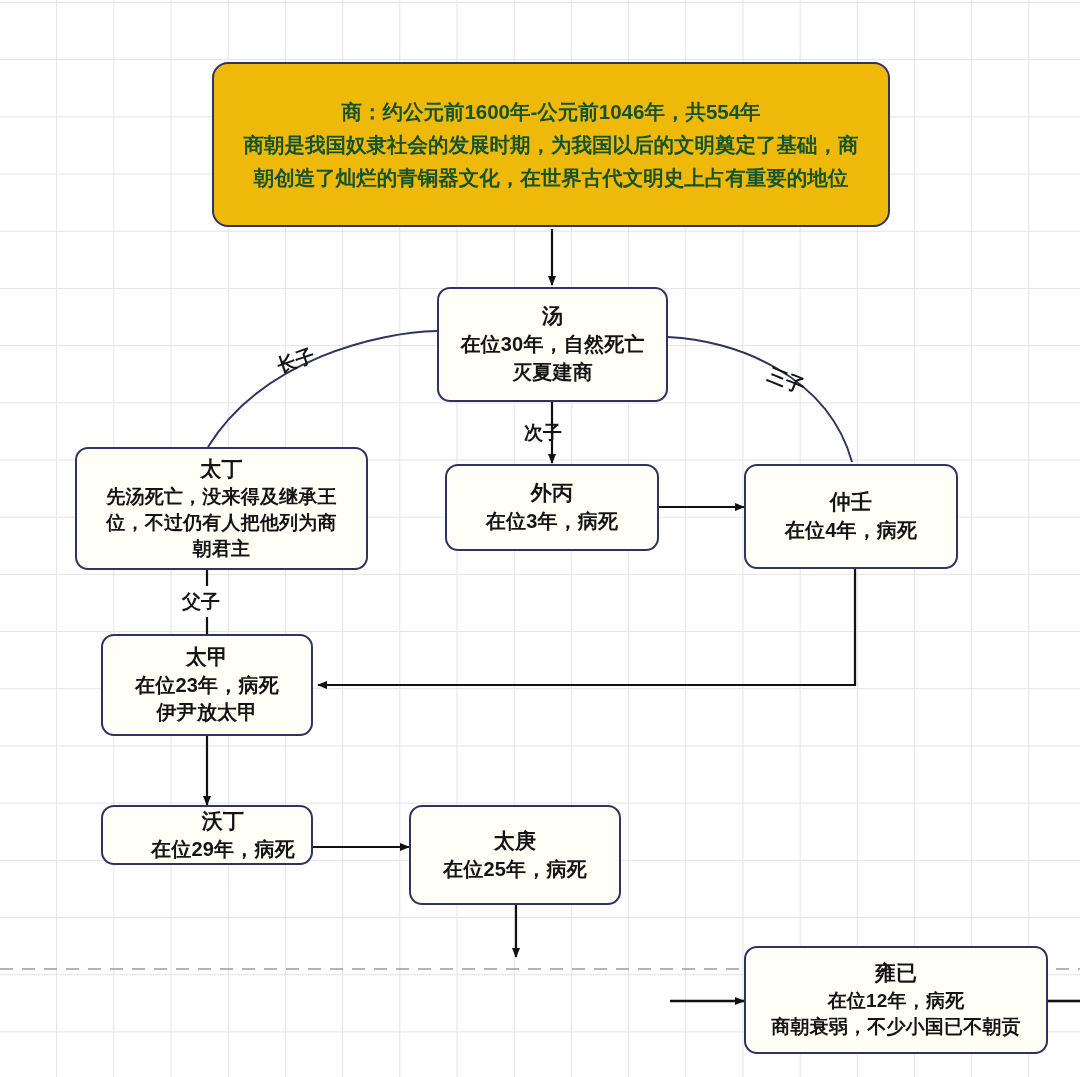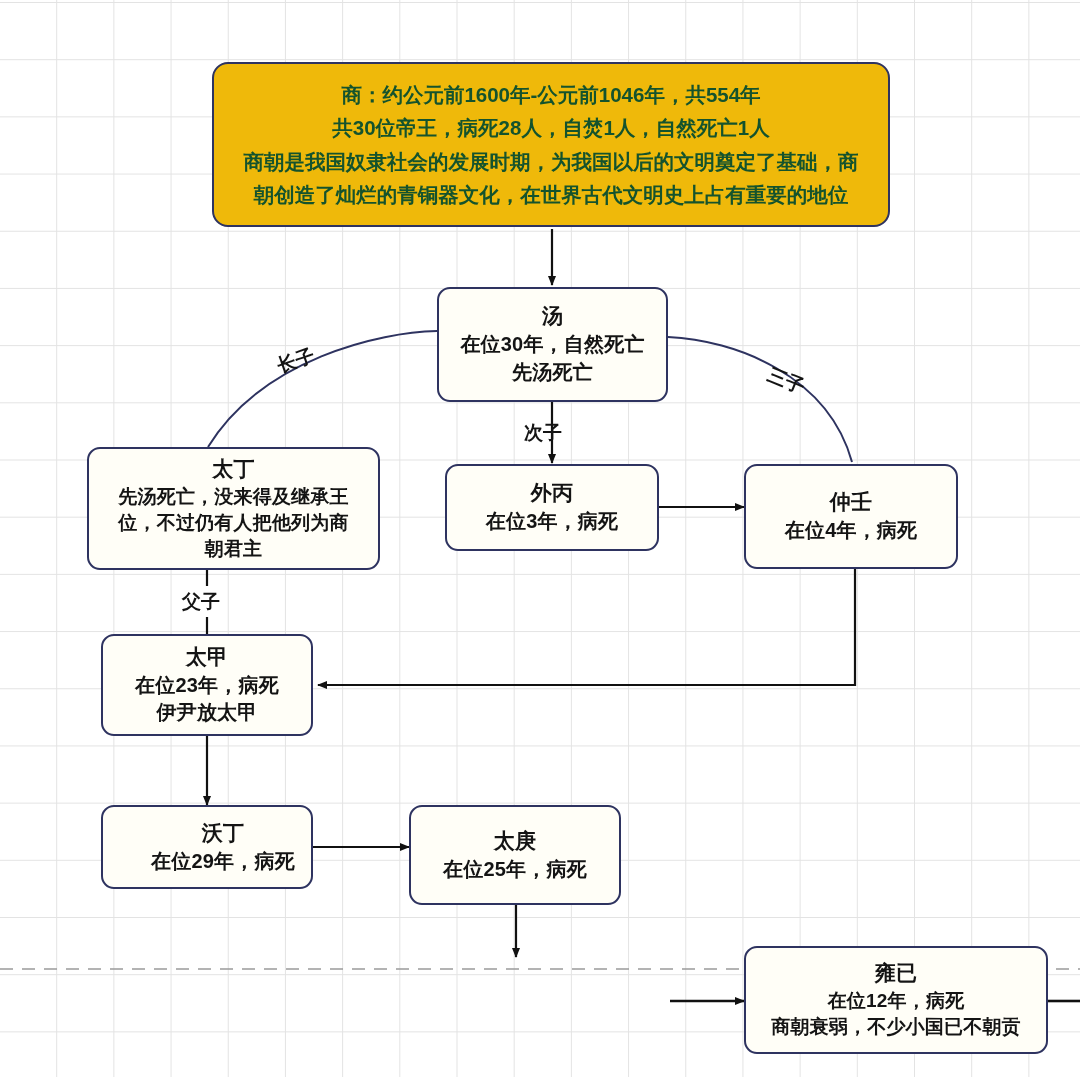--- a/index.html
+++ b/index.html
@@ -102,32 +102,31 @@
 
     <line x1="516" y1="890" x2="516" y2="957" stroke="#111" stroke-width="2.2" marker-end="url(#ah)"></line>
 
     <line x1="670" y1="1001" x2="744" y2="1001" stroke="#111" stroke-width="2.6" marker-end="url(#ah)"></line>
 
     <line x1="1048" y1="1001" x2="1080" y2="1001" stroke="#111" stroke-width="2.6"></line>
   </svg>
 
   <div id="banner">
     <div>商：约公元前1600年-公元前1046年，共554年</div>
-    <div>共30位帝王，病死28人，自焚1人，自然死亡1人</div>
     <div>商朝是我国奴隶社会的发展时期，为我国以后的文明奠定了基础，商</div>
     <div>朝创造了灿烂的青铜器文化，在世界古代文明史上占有重要的地位</div>
   </div>
 
   <div class="node" style="left:437px;top:287px;width:231px;height:115px;">
     <div class="ttl">汤</div>
     <div class="ln">在位30年，自然死亡</div>
-    <div class="ln">先汤死亡</div>
+    <div class="ln">灭夏建商</div>
   </div>
 
-  <div class="node wide" style="left:87px;top:447px;width:293px;height:123px;">
+  <div class="node wide" style="left:75px;top:447px;width:293px;height:123px;">
     <div class="ttl">太丁</div>
     <div class="ln">先汤死亡，没来得及继承王</div>
     <div class="ln">位，不过仍有人把他列为商</div>
     <div class="ln">朝君主</div>
   </div>
 
   <div class="node" style="left:445px;top:464px;width:214px;height:87px;">
     <div class="ttl">外丙</div>
     <div class="ln">在位3年，病死</div>
   </div>
@@ -136,21 +135,21 @@
     <div class="ttl">仲壬</div>
     <div class="ln">在位4年，病死</div>
   </div>
 
   <div class="node" style="left:101px;top:634px;width:212px;height:102px;">
     <div class="ttl">太甲</div>
     <div class="ln">在位23年，病死</div>
     <div class="ln">伊尹放太甲</div>
   </div>
 
-  <div class="node" style="left:101px;top:805px;width:212px;height:84px;padding-left:32px;">
+  <div class="node" style="left:101px;top:805px;width:212px;height:60px;padding-left:32px;">
     <div class="ttl">沃丁</div>
     <div class="ln">在位29年，病死</div>
   </div>
 
   <div class="node" style="left:409px;top:805px;width:212px;height:100px;">
     <div class="ttl">太庚</div>
     <div class="ln">在位25年，病死</div>
   </div>
 
 

